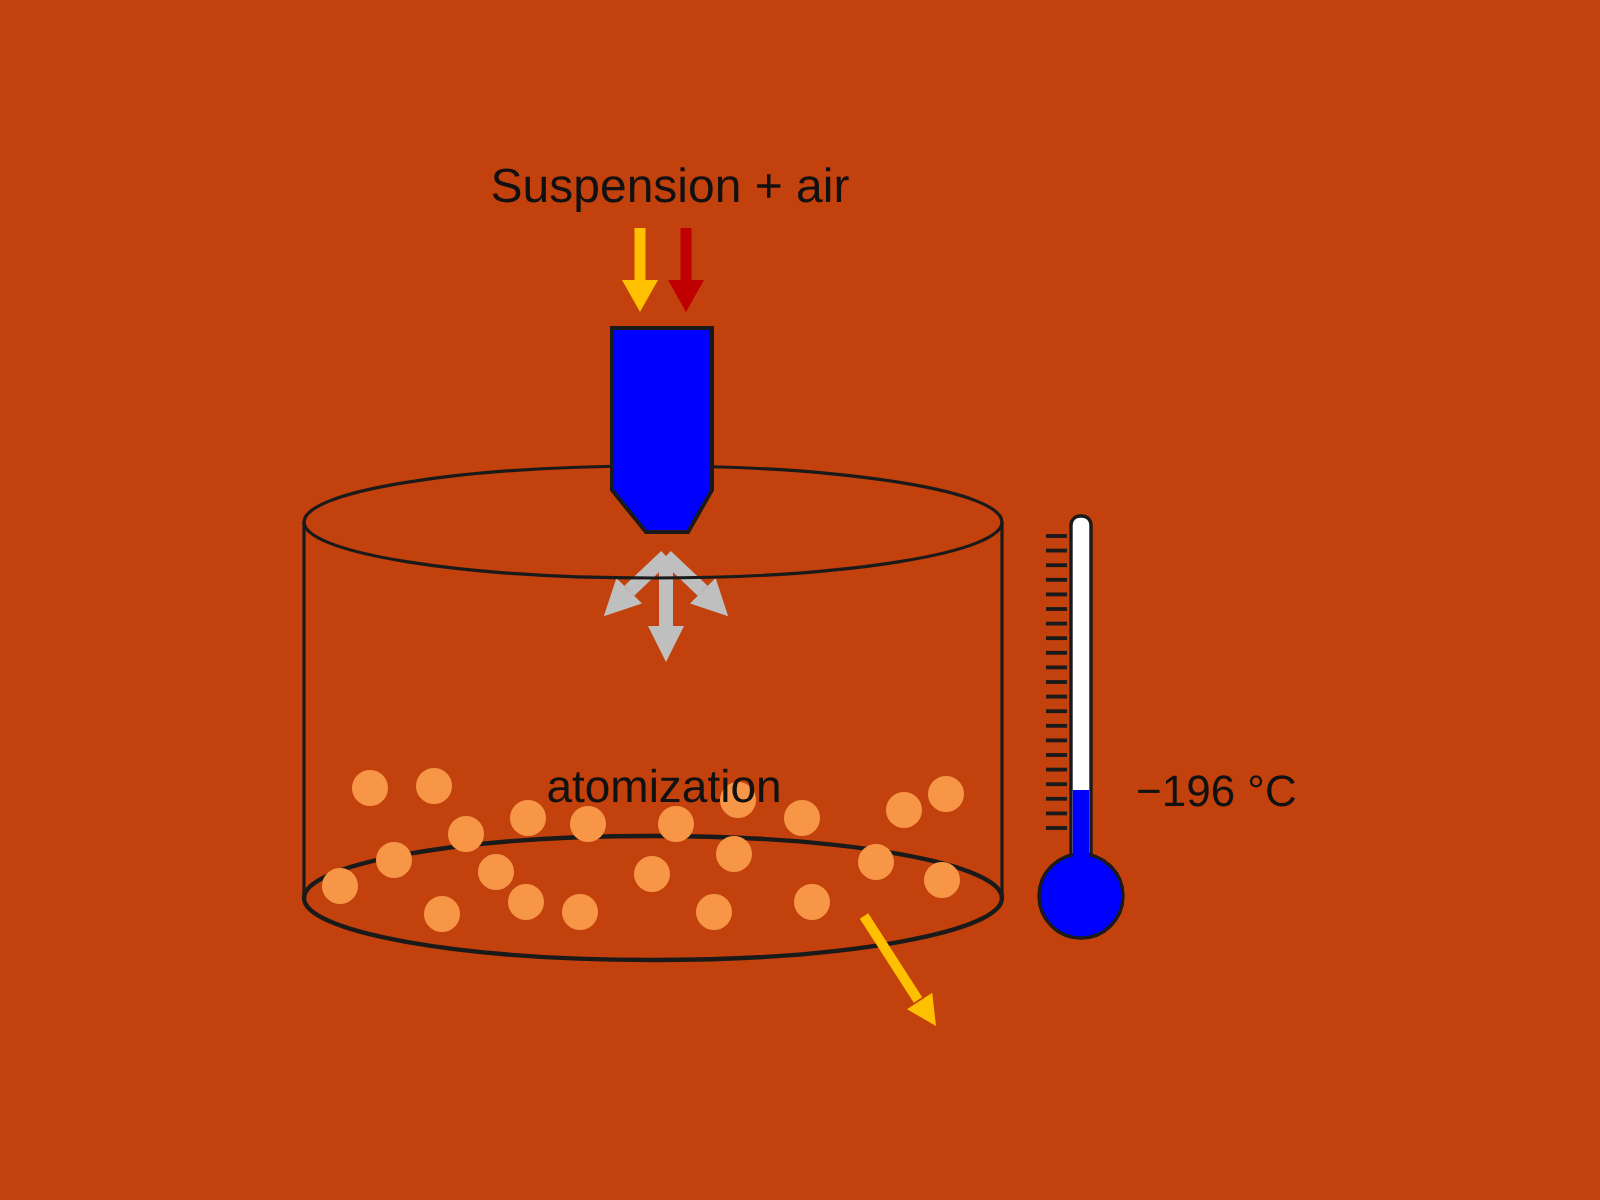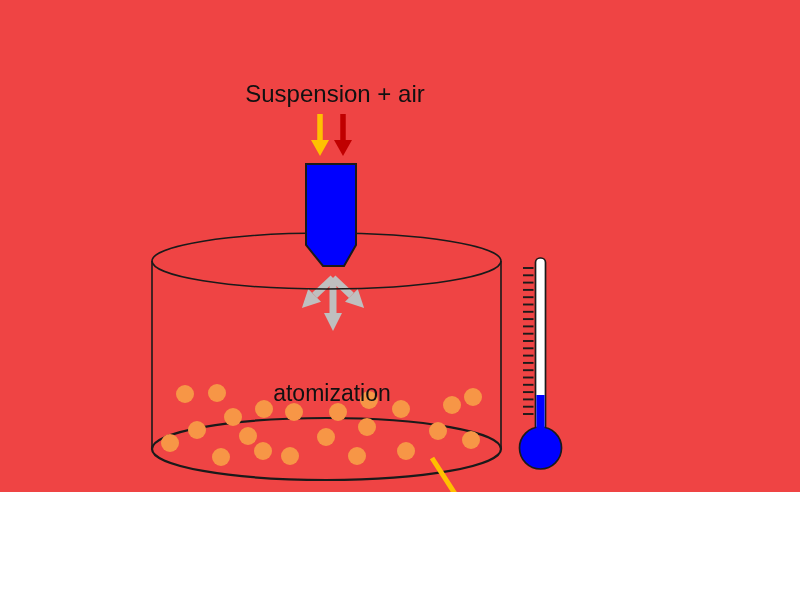--- a/index.html
+++ b/index.html
@@ -1,17 +1,17 @@
 <!DOCTYPE html>
 <html><head>
 <meta charset="utf-8">
 <style>
   html,body{margin:0;padding:0;background:#ffffff;}
   .canvas{
-    position:relative;width:800px;height:492px;background:#ef4444;
+    position:relative;width:800px;height:600px;background:#c2410c;
     font-family:"Liberation Sans",sans-serif;overflow:hidden;
   }
   .canvas svg{position:absolute;left:0;top:0;}
   .label{position:absolute;color:#111;white-space:nowrap;}
   .label.title{left:185px;top:80px;width:300px;text-align:center;font-size:24px;}
   .label.process{left:232px;top:348px;width:200px;text-align:center;font-size:23px;margin-top:32px;}
   .label.temp{left:568px;top:383px;font-size:22px;}
 </style>
 </head>
 <body>
@@ -102,13 +102,14 @@
     </g>
 
     <g>
       <line x1="432" y1="458" x2="459" y2="500" stroke-width="5" stroke="#FFC000"></line>
       <polygon points="468,513 466.1,496.4 453.5,504.6" fill="#FFC000"></polygon>
     </g>
   </svg>
 
   <div class="label title">Suspension + air</div>
   <div class="label process">atomization</div>
+  <div class="label temp">−196 °C</div>
 </div>
 
 </body></html>

